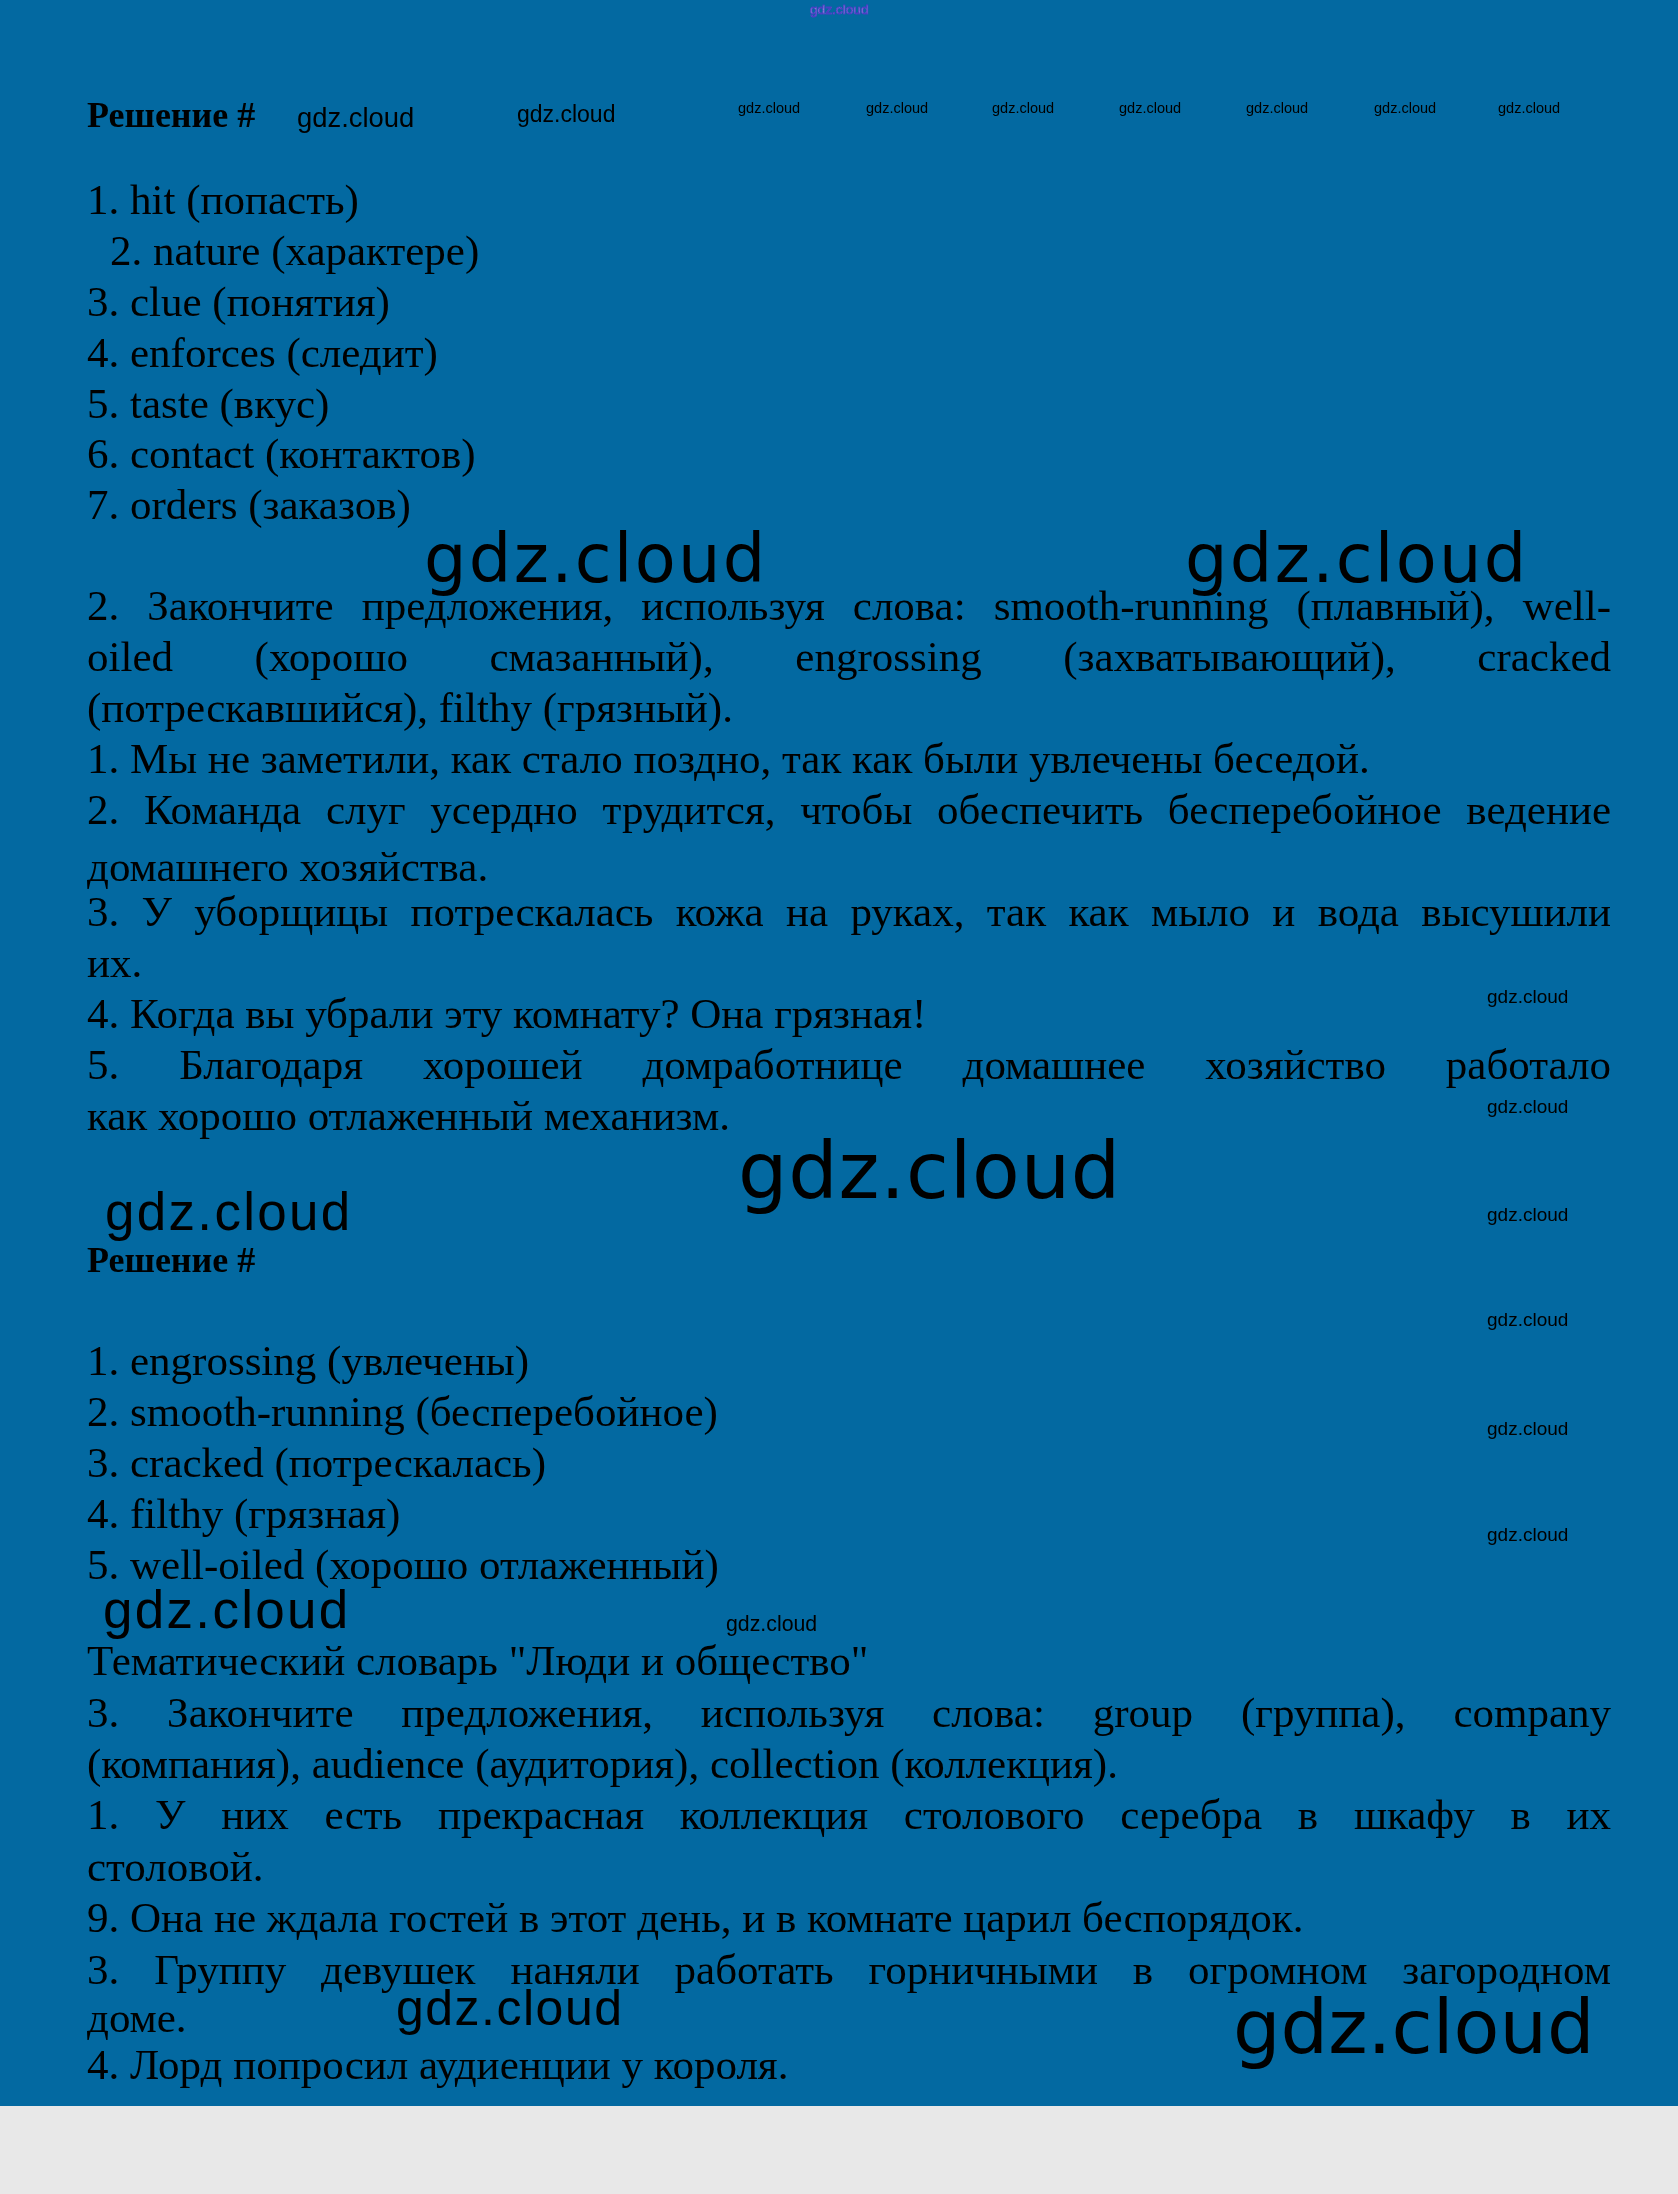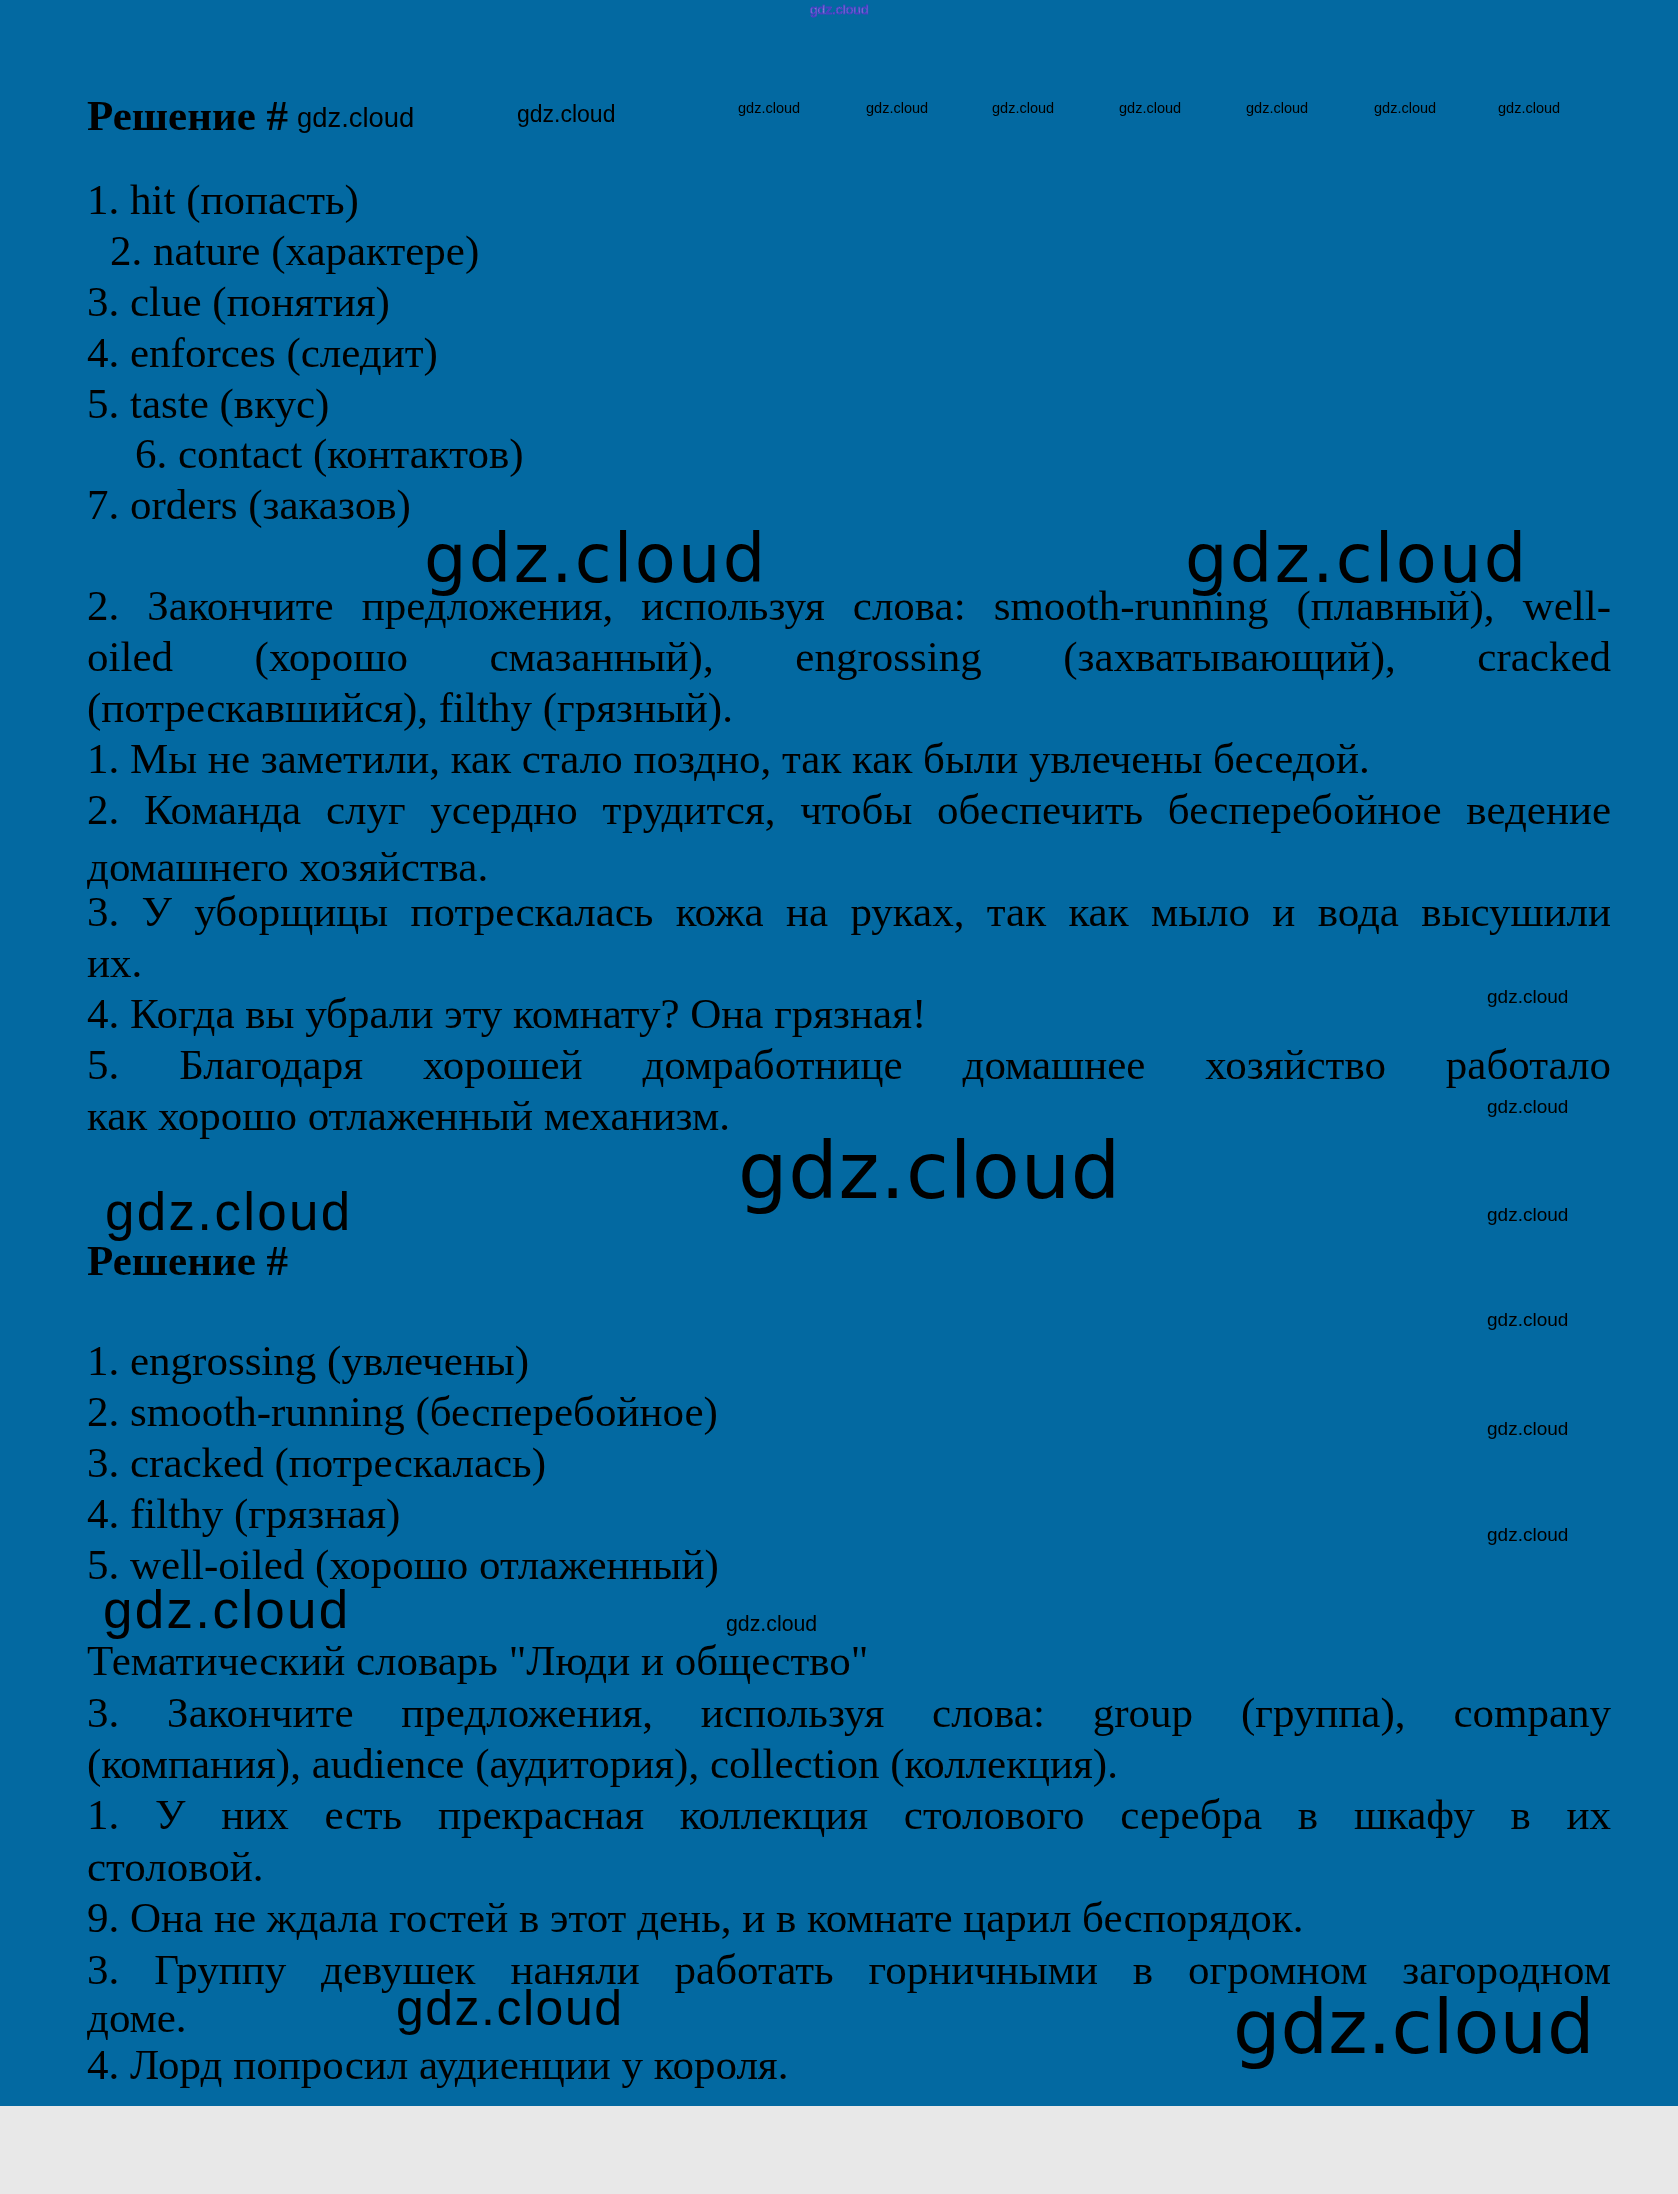--- a/index.html
+++ b/index.html
@@ -25,21 +25,21 @@
   
   .bl.just {
     white-space: normal;
     text-align: justify;
     text-align-last: justify;
   }
   
   .hd {
     position: absolute;
     left: 87px;
-    font-size: 43px;
+    font-size: 36px;
     font-weight: bold;
     line-height: 55px;
     white-space: nowrap;
     font-family: "Liberation Serif", serif;
   }
   
   .wm {
     position: absolute;
     line-height: 1;
     white-space: nowrap;
@@ -70,21 +70,21 @@
   <div class="wm lb" style="left:1119px; top:101px; font-size:14.5px;">gdz.cloud</div>
   <div class="wm lb" style="left:1246px; top:101px; font-size:14.5px;">gdz.cloud</div>
   <div class="wm lb" style="left:1374px; top:101px; font-size:14.5px;">gdz.cloud</div>
   <div class="wm lb" style="left:1498px; top:101px; font-size:14.5px;">gdz.cloud</div>
 
   <div class="bl" style="top:172px;">1. hit (попасть)</div>
   <div class="bl" style="top:223px;margin-left:23px;">2. nature (характере)</div>
   <div class="bl" style="top:274px;">3. clue (понятия)</div>
   <div class="bl" style="top:325px;">4. enforces (следит)</div>
   <div class="bl" style="top:376px;font-family:Liberation Serif, serif;">5. taste (вкус)</div>
-  <div class="bl" style="top:426px;margin-left:48px;">6. contact (контактов)</div>
+  <div class="bl" style="top:426px;">6. contact (контактов)</div>
   <div class="bl" style="top:477px;">7. orders (заказов)</div>
 
   <div class="wm dj" style="left:424px;  top:526px; font-size:67px; letter-spacing:2.3px;">gdz.cloud</div>
   <div class="wm dj" style="left:1185px; top:526px; font-size:67px; letter-spacing:2.3px;">gdz.cloud</div>
 
   <div class="bl just" style="top:578px;">2. Закончите предложения, используя слова: smooth-running (плавный), well-</div>
   <div class="bl just" style="top:629px;">oiled (хорошо смазанный), engrossing (захватывающий), cracked</div>
   <div class="bl" style="top:680px;">(потрескавшийся), filthy (грязный).</div>
   <div class="bl" style="top:731px;">1. Мы не заметили, как стало поздно, так как были увлечены беседой.</div>
   <div class="bl just" style="top:782px;">2. Команда слуг усердно трудится, чтобы обеспечить бесперебойное ведение</div>

